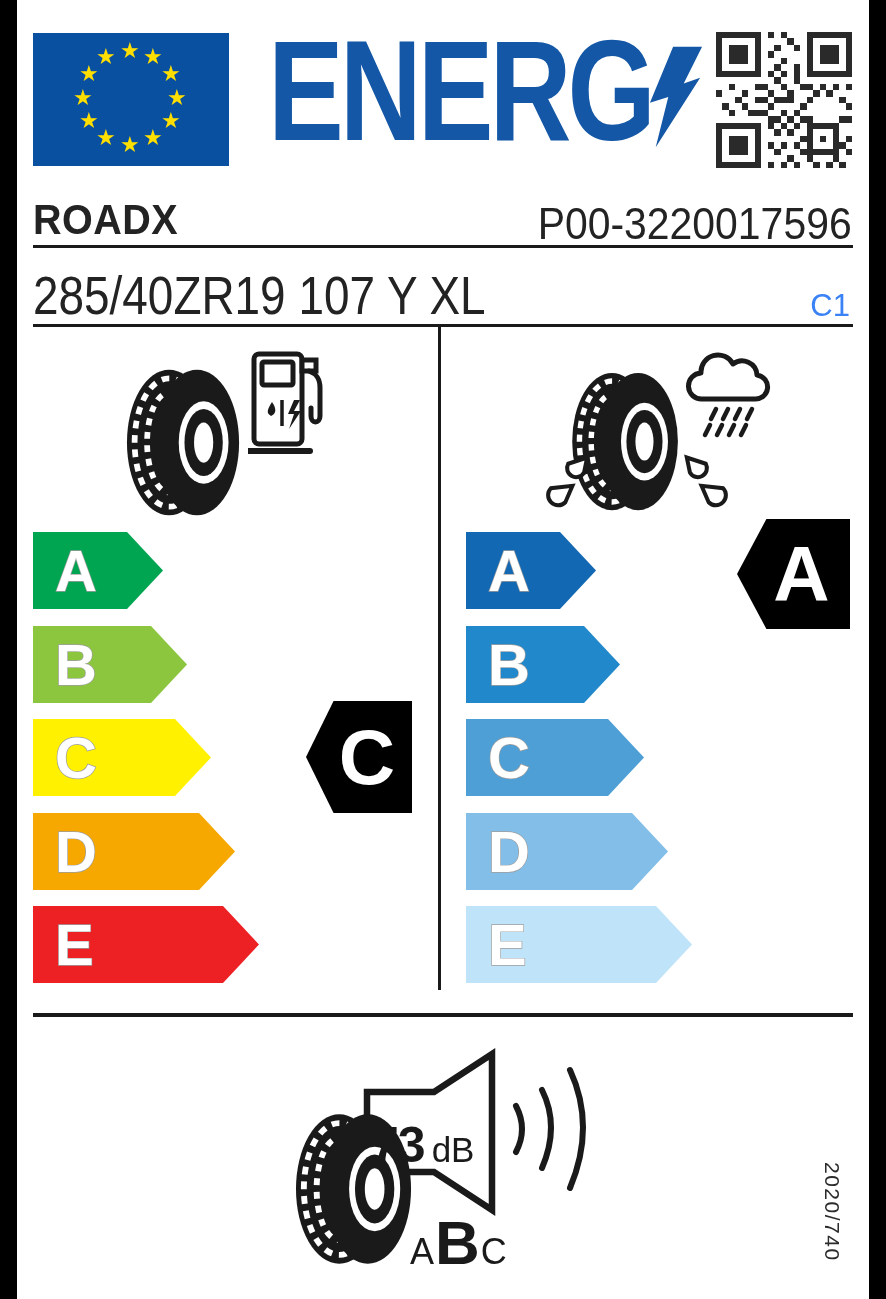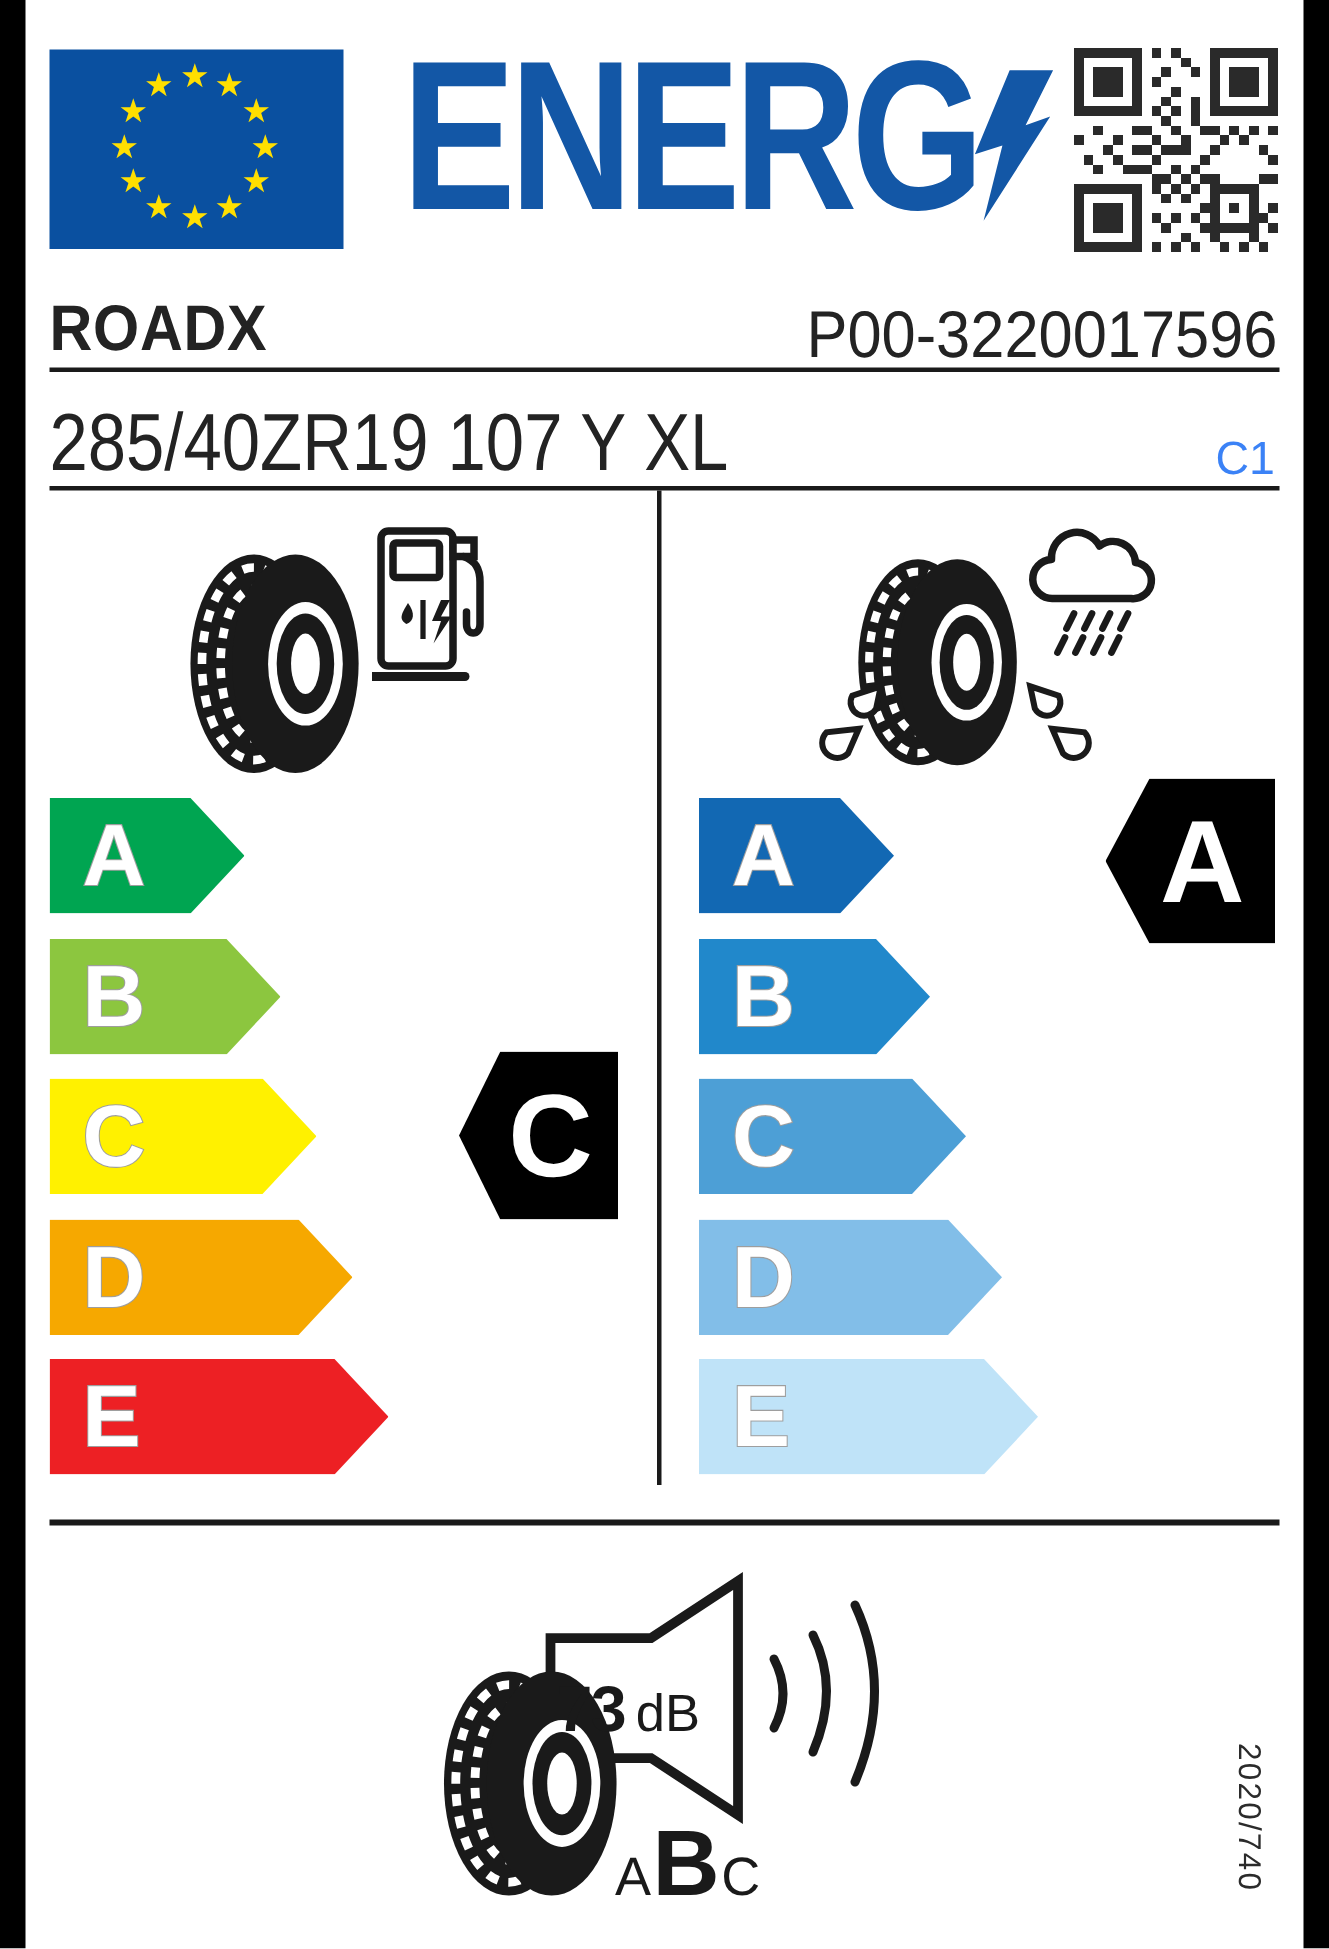--- a/index.html
+++ b/index.html
@@ -49,21 +49,21 @@
   .rating-arrow{
     position:absolute;background:#000;display:flex;align-items:center;justify-content:center;
     clip-path:polygon(0 50%, 26% 0, 100% 0, 100% 100%, 26% 100%);
   }
   .rating-arrow span{color:#fff;font-weight:bold;font-size:78px;line-height:1;padding-left:16px;}
   #fuel-rating{left:306px;top:701px;width:106px;height:112px;}
   #wet-rating{left:737px;top:519px;width:113px;height:110px;}
 
   
   .noise-db{position:absolute;left:371px;top:1116px;display:flex;align-items:baseline;color:#1a1a1a;}
-  .noise-db .val{font-size:43px;font-weight:bold;letter-spacing:-1px;}
+  .noise-db .val{font-size:50px;font-weight:bold;letter-spacing:-1px;}
   .noise-db .unit{font-size:35px;margin-left:7px;}
   .noise-letters{position:absolute;left:410px;top:1212px;display:flex;align-items:baseline;color:#1a1a1a;}
   .noise-letters .s{font-size:36px;}
   .noise-letters .big{font-size:62px;font-weight:bold;line-height:1;margin:0 1px;}
 
   .reg{position:absolute;left:820px;top:1162px;writing-mode:vertical-rl;text-orientation:mixed;
        font-size:21px;letter-spacing:1.5px;color:#2b2b2b;}
 </style>
 </head>
 <body>

